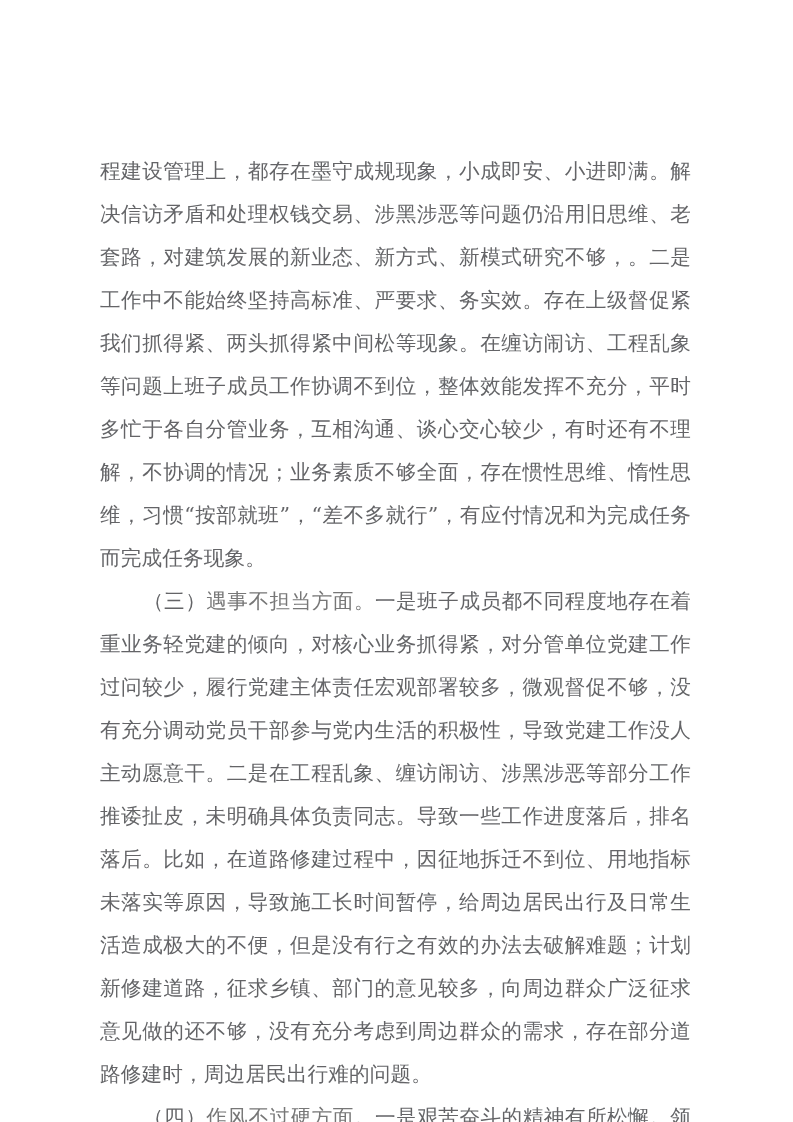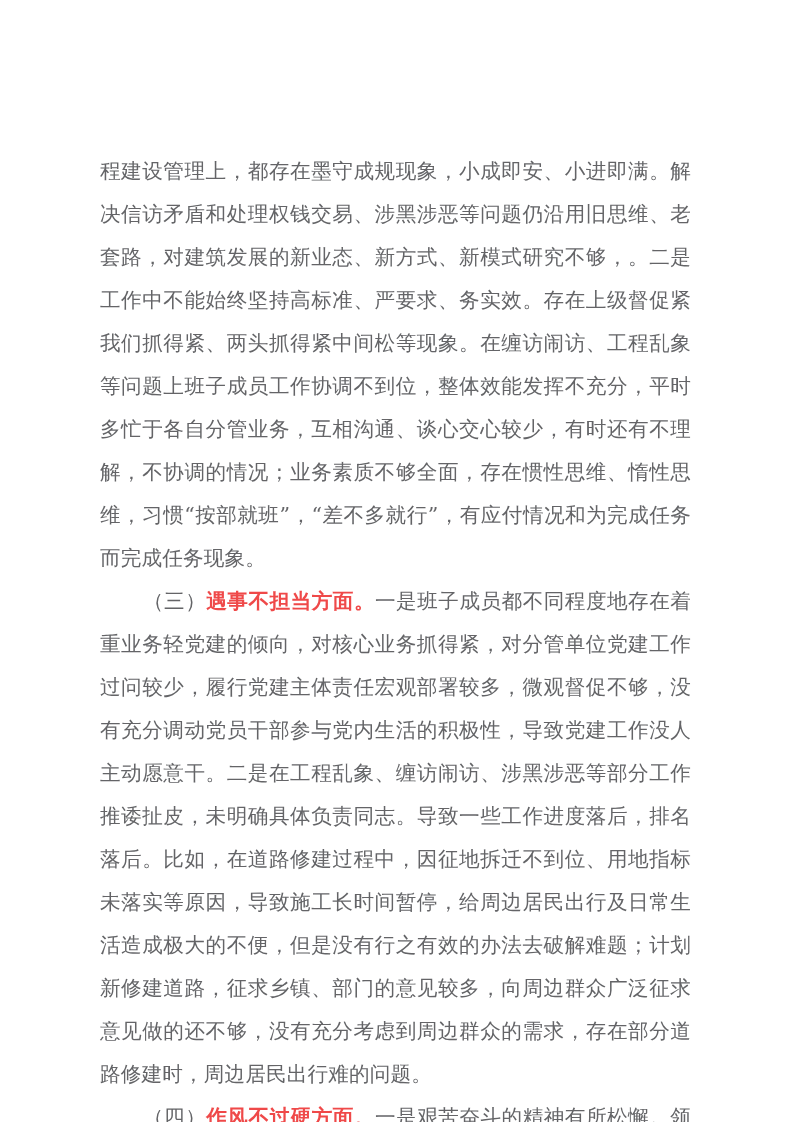--- a/index.html
+++ b/index.html
@@ -47,22 +47,22 @@
 
   .para.indent {
     text-indent: 43px;
   }
 
   .para.cont {
     text-indent: 0;
   }
 
   .bold-head {
-    font-weight: bold;
-    color: #ef4444;
+    font-weight: normal;
+    color: #737373;
   }
 
   
   #doc-body {
     filter: blur(0.22px);
     opacity: 0.97;
   }
 </style>
 </head>
 <body>

